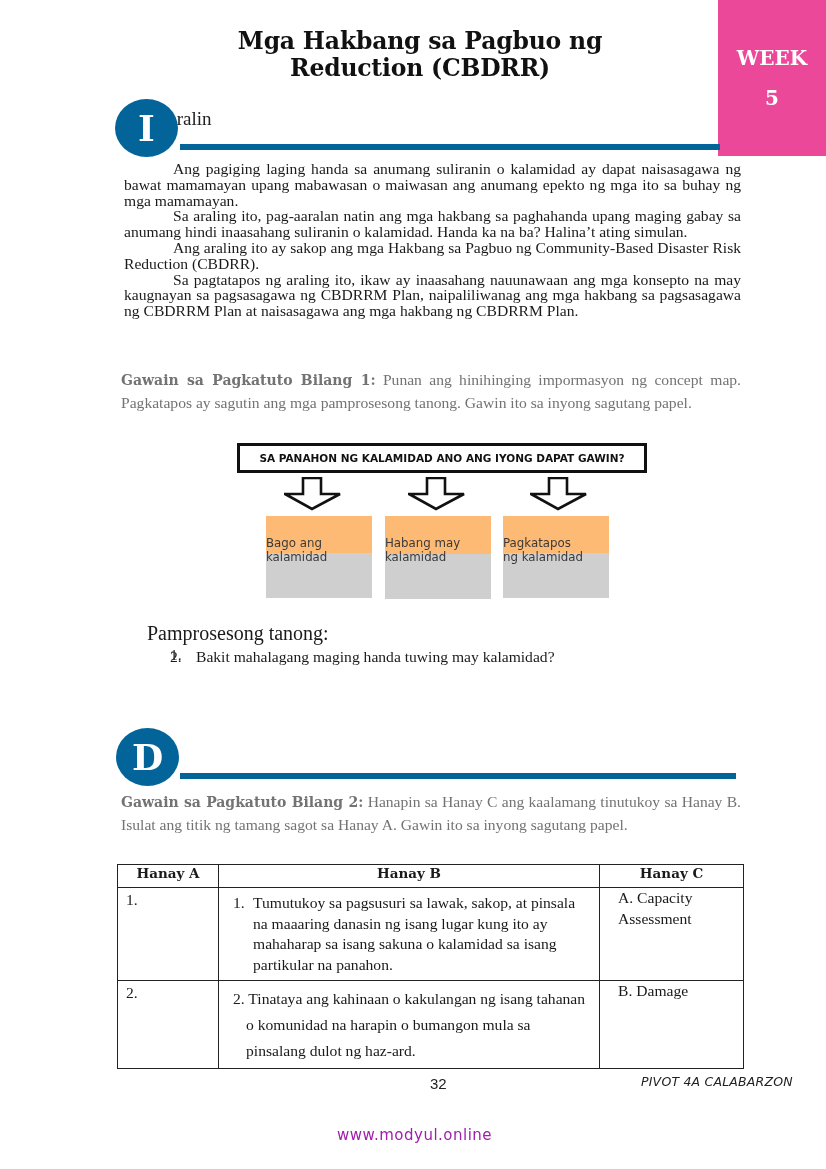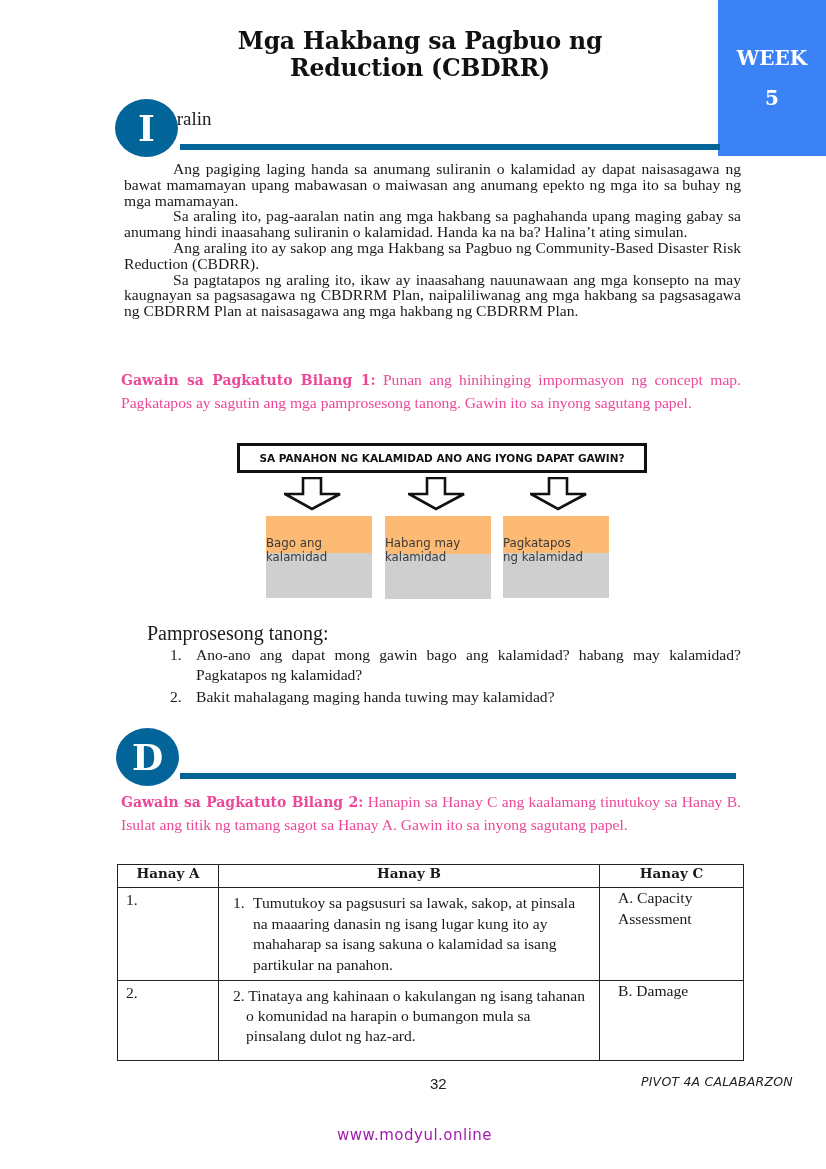--- a/index.html
+++ b/index.html
@@ -3,36 +3,36 @@
 <meta charset="utf-8">
 <style>
   html, body { margin:0; padding:0; }
   body { width:826px; height:1169px; background:#ffffff; position:relative; overflow:hidden;
          font-family:"DejaVu Serif","Liberation Serif",serif; color:#1a1a1a; }
   .abs { position:absolute; }
   .title { left:150px; top:28px; width:540px; text-align:center; font-family:"DejaVu Serif",serif;
            font-weight:bold; font-size:23.5px; line-height:27px; color:#111; letter-spacing:-0.2px; }
   .subtitle { left:163px; top:108px; width:540px; font-family:"Liberation Serif",serif;
               font-size:19px; color:#222; }
-  .week-box { left:718px; top:0; width:108px; height:156px; background:#3b82f6; color:#fff; text-align:center;
+  .week-box { left:718px; top:0; width:108px; height:156px; background:#ec4899; color:#fff; text-align:center;
               font-family:"DejaVu Serif",serif; font-weight:bold; }
   .week-label { position:absolute; left:0; right:0; top:46px; font-size:20px; }
   .week-num { position:absolute; left:0; right:0; top:86px; font-size:20px; }
   .circle { width:63px; height:58px; border-radius:50%; background:#03649a; color:#fff;
             font-family:"DejaVu Serif",serif; font-weight:bold; font-size:36px; text-align:center; line-height:58px; }
   .circle-i { left:115px; top:99px; }
   .circle-d { left:116px; top:728px; }
   .bar { background:#03649a; height:6px; }
   .bar-i { left:180px; top:144px; width:540px; }
   .bar-d { left:180px; top:773px; width:556px; }
   .para { left:124px; width:617px; font-family:"Liberation Serif",serif; font-size:15.6px; line-height:15.8px;
           text-align:justify; text-align-last:left; color:#1a1a1a; }
   .para p { margin:0; text-indent:49px; }
   .task { left:121px; width:620px; font-family:"Liberation Serif",serif; font-size:15.6px; line-height:21.5px;
-          text-align:justify; color:#ec4899; }
+          text-align:justify; color:#737373; }
   .task b { font-family:"DejaVu Serif",serif; font-size:14px; }
   .cmap-title { left:237px; top:443px; width:404px; height:24px; border:3px solid #111; text-align:center;
                 font-family:"DejaVu Sans",sans-serif; font-weight:bold; font-size:10.5px; line-height:24px; color:#111; }
   .arrow { width:58px; height:34px; }
   .box { width:106px; background:#cfcfcf; }
   .box-head { background:#fdba74; height:37px; font-family:"DejaVu Sans",sans-serif;
               font-size:11.8px; line-height:14px; color:#3a3a3a; padding-top:20px; box-sizing:border-box; }
   .proc { left:147px; top:622px; font-family:"Liberation Serif",serif; font-size:20px; color:#1a1a1a; }
   .qlist { left:170px; top:645px; width:571px; font-family:"Liberation Serif",serif; font-size:15.6px; line-height:20px; color:#1a1a1a; }
   .qitem { position:relative; padding-left:26px; margin-bottom:2px; text-align:justify; }
@@ -41,21 +41,21 @@
                 font-family:"Liberation Serif",serif; font-size:15.6px; color:#1a1a1a; }
   table.hanay td, table.hanay th { border:1.5px solid #222; vertical-align:top; }
   table.hanay th { font-family:"DejaVu Serif",serif; font-weight:bold; font-size:13.5px; height:22px; padding:0; }
   .col-a { width:100px; }
   .col-b { width:380px; }
   .col-c { width:143px; }
   .cell-a { padding:3px 8px; }
   .cell-b1 { padding:5px 8px 4px 14px; line-height:20.5px; }
   .cell-b1 .item { position:relative; padding-left:20px; }
   .cell-b1 .item .num { position:absolute; left:0; }
-  .cell-b2 { padding:5px 8px 4px 14px; line-height:20px; }
+  .cell-b2 { padding:5px 8px 4px 14px; line-height:26px; }
   .cell-b2 .item { padding-left:13px; text-indent:-13px; }
   td.cell-c { vertical-align:middle; padding:0 8px 0 18px; line-height:20.5px; }
   .page-num { left:430px; top:1075px; font-family:"Liberation Sans",sans-serif; font-size:15px; color:#222; }
   .footer-brand { left:596px; top:1074px; font-family:"DejaVu Sans",sans-serif; font-style:italic; font-size:12.5px; color:#222; letter-spacing:0.2px;margin-left:45px; }
   .watermark { left:337px; top:1126px; font-family:"DejaVu Sans",sans-serif; font-size:15px; color:#a21caf; letter-spacing:0.5px; }
 </style>
 </head>
 <body>
 
 <div class="abs title">
@@ -111,21 +111,20 @@
   <div class="box-head">
     <div>Pagkatapos</div>
     <div>ng kalamidad</div>
   </div>
 </div>
 
 <div class="abs proc">Pamprosesong tanong:</div>
 <div class="abs qlist">
   <div class="qitem">
     <span class="num">1.</span>
-    <span>Ano-ano ang dapat mong gawin bago ang kalamidad? habang may kalamidad? Pagkatapos ng kalamidad?</span>
   </div>
   <div class="qitem">
     <span class="num">2.</span>
     <span>Bakit mahalagang maging handa tuwing may kalamidad?</span>
   </div>
 </div>
 
 <div class="abs circle circle-d">D</div>
 <div class="abs bar bar-d"></div>
 

